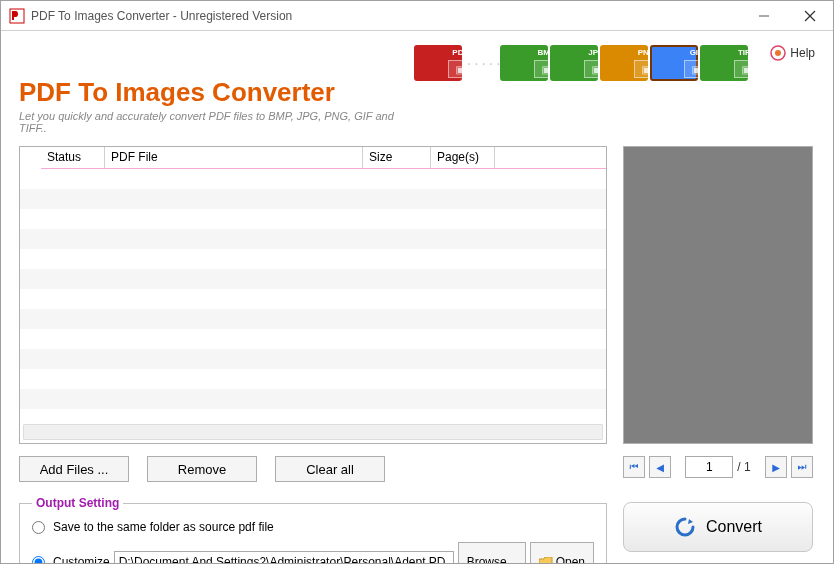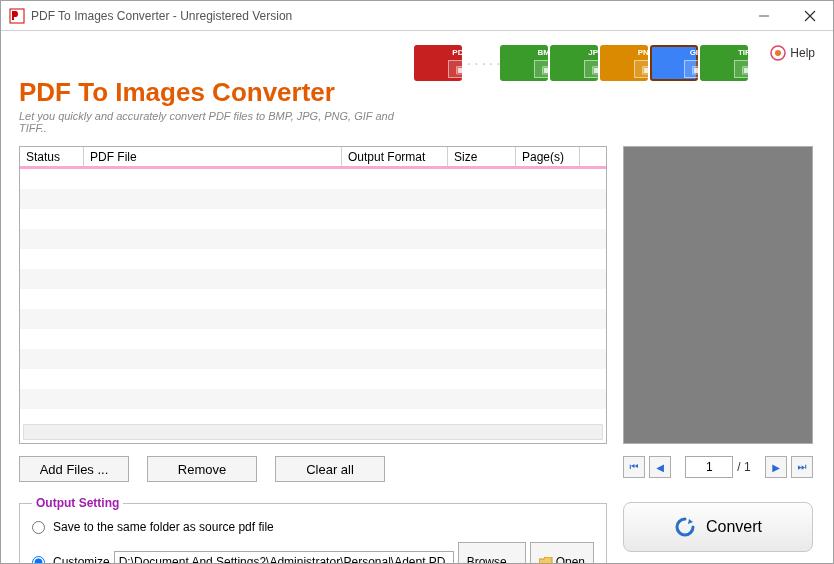--- a/index.html
+++ b/index.html
@@ -22,21 +22,21 @@
     .fmt-label { font-size: 8px; font-weight: bold; color: #fff; line-height: 10px; }
     .fmt-body { width: 24px; height: 18px; margin-top: 2px; background: rgba(255,255,255,0.15); border: 1px solid rgba(255,255,255,0.5); display: flex; align-items: center; justify-content: center; font-size: 10px; color: rgba(255,255,255,0.8); }
     .arrow-sep { width: 30px; text-align: center; color: #ccc; font-size: 16px; letter-spacing: 2px; }
     .help-area { display: flex; align-items: center; gap: 4px; color: #333; font-size: 12px; margin-left: 22px; cursor: pointer; }
     
     .main-split { display: flex; gap: 16px; }
     .left-col { width: 588px; display: flex; flex-direction: column; }
     .right-col { width: 190px; display: flex; flex-direction: column; }
     
     .table-wrap { border: 1px solid #b0b0b0; height: 298px; background: #fff; overflow: hidden; display: flex; flex-direction: column; }
-    .table-header { display: flex; background: #fff; border-bottom: 3px solid #f9a8d4; height: 22px; }
+    .table-header { display: flex; background: #fff; border-bottom: 1px solid #f9a8d4; height: 22px; margin-left: 21px; }
     .table-header .th { padding: 3px 6px; font-size: 12px; border-right: 1px solid #d0d0d0; text-align: left; }
     .table-body { flex: 1; background: #fff; position: relative; }
     .table-body::after { content: ""; position: absolute; bottom: 3px; left: 3px; right: 3px; height: 14px; background: #f0f0f0; border: 1px solid #ddd; border-radius: 1px; }
     .striped-row { height: 20px; }
     .striped-row:nth-child(odd) { background: #fff; }
     .striped-row:nth-child(even) { background: #f6f6f6; }
     
     .action-row { display: flex; gap: 18px; margin-top: 12px; }
     .btn { background: #f5f5f5; border: 1px solid #adadad; font-size: 13px; height: 26px; display: flex; align-items: center; justify-content: center; cursor: pointer; }
     .btn-wide { width: 110px; }
@@ -125,21 +125,20 @@
       <span>Help</span>
     </div>
   </div>
 
   <div class="main-split">
     <div class="left-col">
       <div class="table-wrap">
         <div class="table-header" id="table-header">
             <div class="th" style="width: 64px;">Status</div>
             <div class="th" style="width: 258px;">PDF File</div>
-            <div class="th" style="width: 106px;">Output Format</div>
             <div class="th" style="width: 68px;">Size</div>
             <div class="th" style="width: 64px;">Page(s)</div>
             <div class="th" style="flex: 1 1 0%; border-right: none;"></div>
           </div>
         <div class="table-body" id="table-body">
             <div class="striped-row"></div>
             <div class="striped-row"></div>
             <div class="striped-row"></div>
             <div class="striped-row"></div>
             <div class="striped-row"></div>

